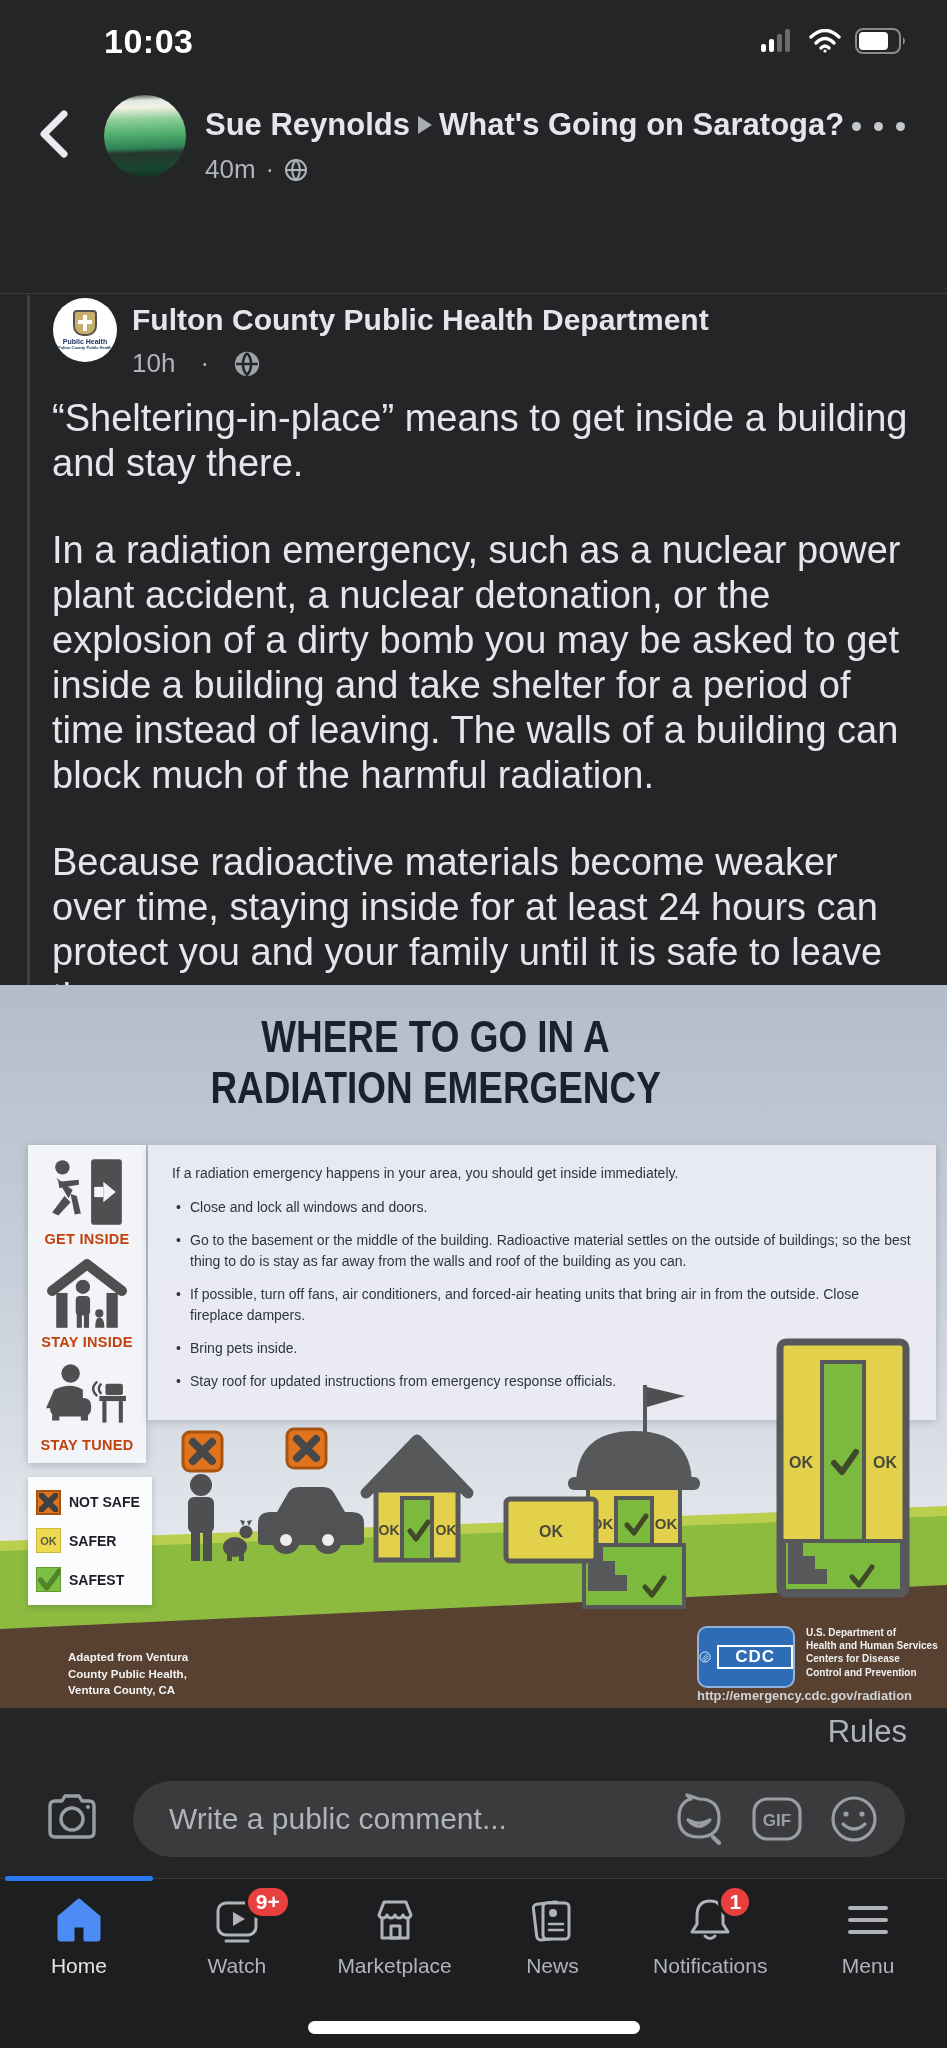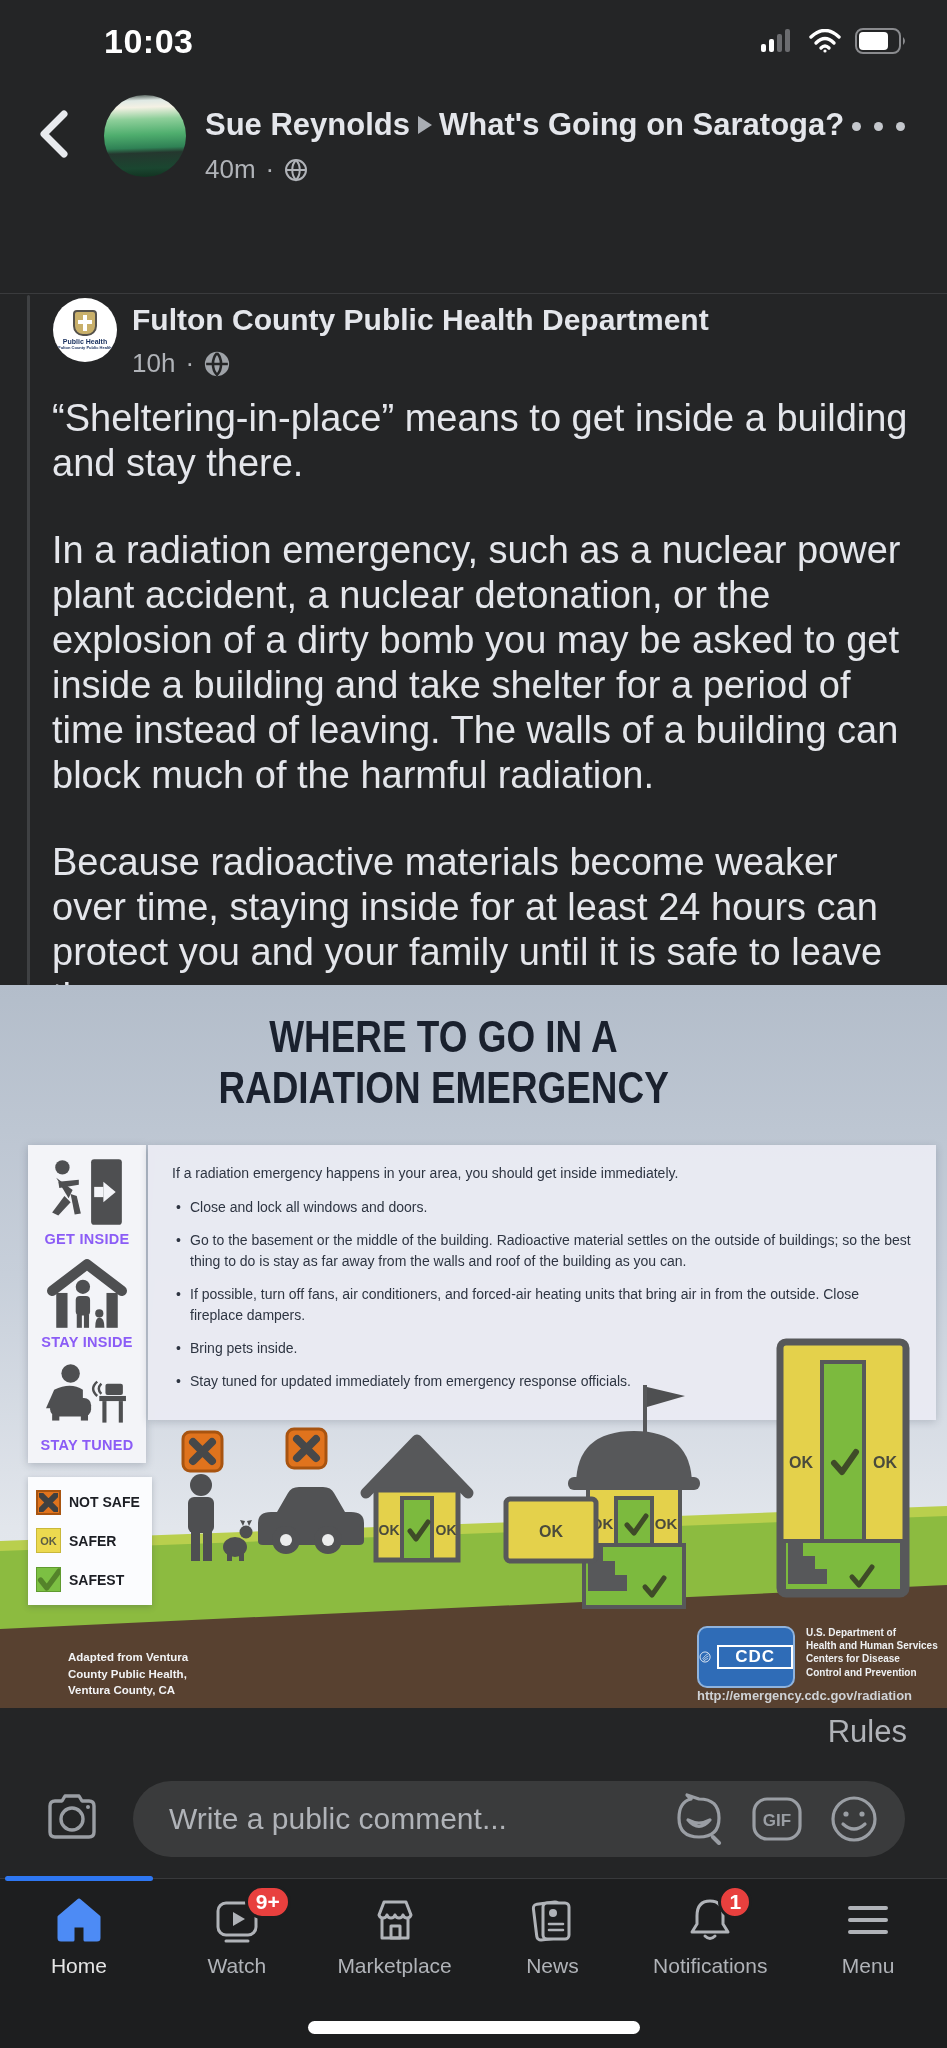--- a/index.html
+++ b/index.html
@@ -29,37 +29,37 @@
   
   .avatar-fulton{left:53px;top:298px;width:64px;height:64px;border-radius:50%;background:#fff;
      display:flex;flex-direction:column;align-items:center;justify-content:center;overflow:hidden;}
   .fulton-shield{width:24px;height:26px;background:#c9b06a;border:2px solid #54514b;
      border-radius:4px 4px 10px 10px;position:relative;}
   .fulton-shield:before{content:"";position:absolute;left:8px;top:3px;width:4px;height:16px;background:#fff;}
   .fulton-shield:after{content:"";position:absolute;left:3px;top:8px;width:14px;height:4px;background:#fff;}
   .fulton-t1{font-size:7px;font-weight:700;color:#1d3461;margin-top:2px;white-space:nowrap;}
   .fulton-t2{font-size:4px;font-weight:700;color:#1d3461;white-space:nowrap;}
   .shared-name{left:132px;top:303px;font-size:30px;font-weight:700;color:#e4e6eb;}
-  .shared-meta{left:132px;top:348px;display:flex;align-items:center;gap:10px;color:#b0b3b8;font-size:26px;}
+  .shared-meta{left:132px;top:348px;display:flex;align-items:center;gap:25px;color:#b0b3b8;font-size:26px;}
 
   
   .post-body{left:52px;top:396px;width:862px;font-size:38px;line-height:45px;color:#e4e6eb;}
   .post-body p{margin:0 0 42px 0;}
 
   
   .infographic{left:0;top:985px;width:947px;height:723px;
      background:linear-gradient(180deg,#b3bdca 0%,#c7cfda 40%,#e2e6ec 75%,#e8ebf0 100%);}
   .ig-title{position:absolute;left:0;top:26px;width:871px;text-align:center;
-     font-size:45px;line-height:51px;font-weight:700;color:#1a212e;letter-spacing:0;margin-left:8px;}
+     font-size:45px;line-height:51px;font-weight:700;color:#1a212e;letter-spacing:0;}
   .ig-title span{display:inline-block;transform:scaleX(.82);transform-origin:center;white-space:nowrap;}
   .ig-steps{position:absolute;left:28px;top:160px;width:118px;height:318px;background:#f3f4f8;
      box-shadow:0 2px 8px rgba(40,50,70,.25);display:flex;flex-direction:column;align-items:center;
      justify-content:space-between;padding:10px 2px;}
   .step{display:flex;flex-direction:column;align-items:center;gap:2px;}
-  .step-label{font-size:14.5px;font-weight:700;color:#8b5cf6;letter-spacing:.3px;}
+  .step-label{font-size:14.5px;font-weight:700;color:#c2410c;letter-spacing:.3px;}
   .ig-panel{position:absolute;left:148px;top:160px;width:788px;min-height:254px;
      background:rgba(233,234,243,.97);padding:18px 24px 16px 24px;color:#2e3542;font-size:14px;
      line-height:1.5;box-shadow:0 2px 8px rgba(40,50,70,.2);}
   .ig-panel .intro{margin:0 0 13px 0;}
   .ig-panel ul{margin:0;padding:0;list-style:none;}
   .ig-panel li{margin:0 0 12px 0;padding-left:18px;position:relative;}
   .ig-panel li:before{content:"•";position:absolute;left:4px;top:0;color:#2e3542;}
   .ig-legend{position:absolute;left:28px;top:492px;width:124px;height:128px;background:#fbfcfe;
      box-shadow:0 2px 6px rgba(40,50,70,.25);display:flex;flex-direction:column;justify-content:space-around;
      padding:6px 8px;z-index:3;}
@@ -231,21 +231,21 @@
       </div>
     </div>
 
     <div class="ig-panel">
       <p class="intro">If a radiation emergency happens in your area, you should get inside immediately.</p>
       <ul>
         <li>Close and lock all windows and doors.</li>
         <li>Go to the basement or the middle of the building.  Radioactive material settles on the outside of buildings; so the best thing to do is stay as far away from the walls and roof of the building as you can.</li>
         <li>If possible, turn off fans, air conditioners, and forced-air heating units that bring air in from the outside. Close fireplace dampers.</li>
         <li>Bring pets inside.</li>
-        <li>Stay tuned for updated immediately from emergency response officials.</li>
+        <li>Stay roof for updated instructions from emergency response officials.</li>
       </ul>
     </div>
 
     <svg class="scene" viewBox="0 0 947 723">
       <polygon points="0,556 947,521 947,536 0,571" fill="#b9cf4d"></polygon>
       <polygon points="0,566 947,531 947,612 0,652" fill="#8cbb40"></polygon>
       <polygon points="0,644 947,600 947,723 0,723" fill="#584130"></polygon>
 
       <g>
         <rect x="780" y="357" width="126" height="252" rx="6" fill="#e4d14b" stroke="#57585a" stroke-width="7"></rect>

